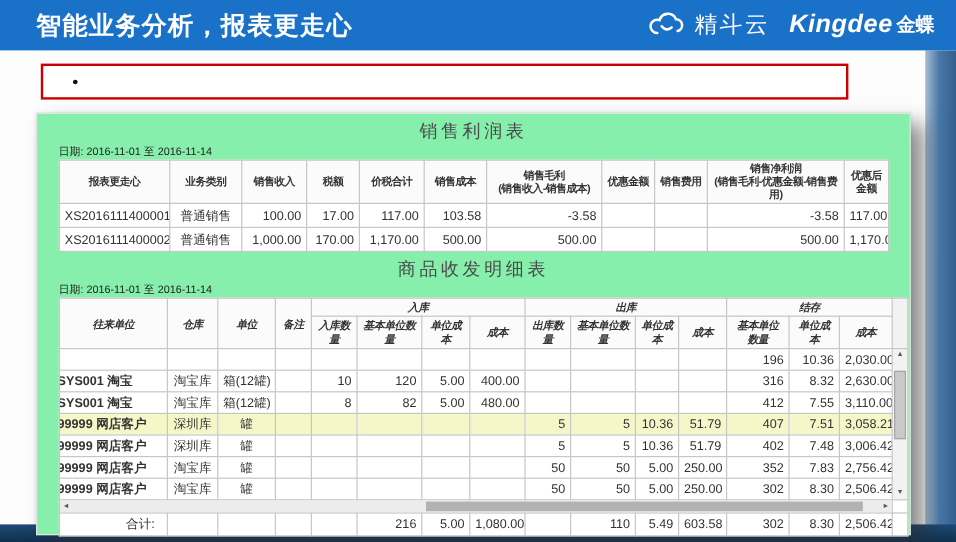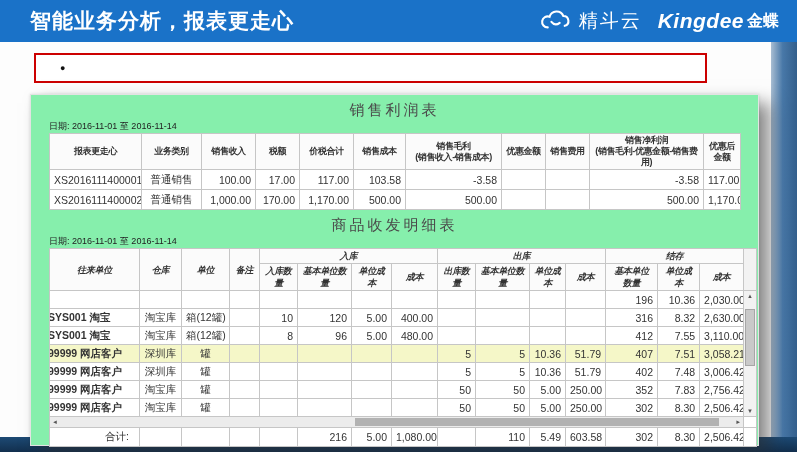--- a/index.html
+++ b/index.html
@@ -239,21 +239,21 @@
             <td class="ar">316</td>
             <td class="ar">8.32</td>
             <td class="ar">2,630.00</td>
           </tr>
           <tr>
             <td class="al"><span class="shift">SYS001 淘宝</span></td>
             <td class="ac">淘宝库</td>
             <td class="ac">箱(12罐)</td>
             <td class="ac"></td>
             <td class="ar">8</td>
-            <td class="ar">96</td>
+            <td class="ar">82</td>
             <td class="ar">5.00</td>
             <td class="ar">480.00</td>
             <td class="ar"></td>
             <td class="ar"></td>
             <td class="ar"></td>
             <td class="ar"></td>
             <td class="ar">412</td>
             <td class="ar">7.55</td>
             <td class="ar">3,110.00</td>
           </tr>

